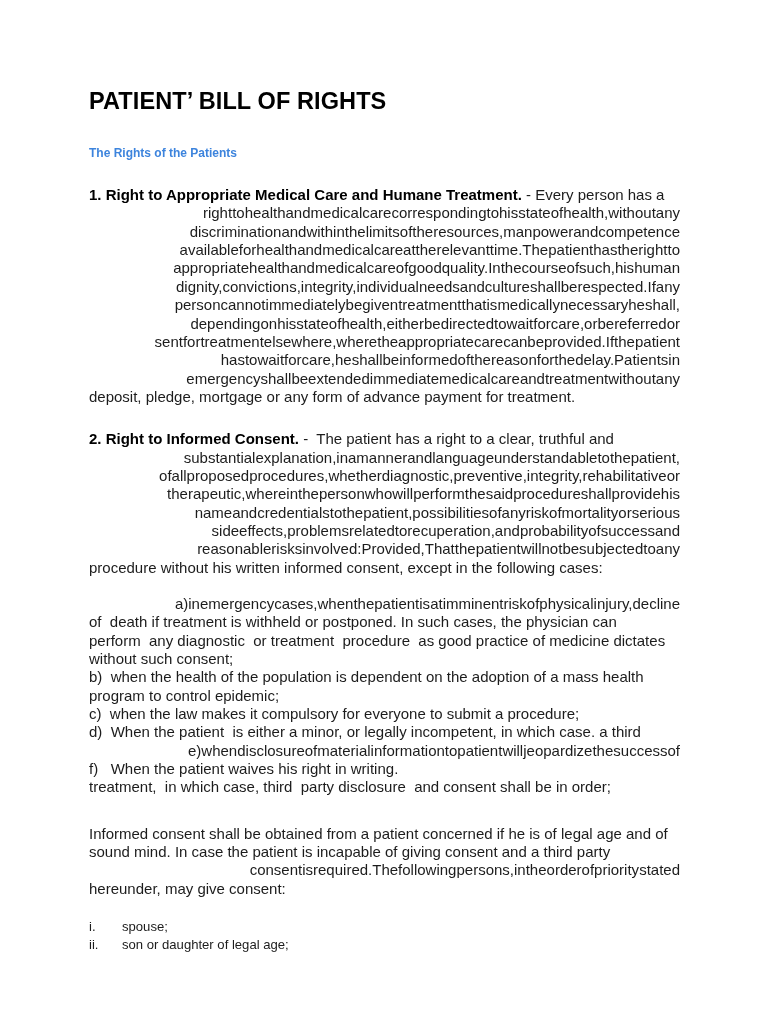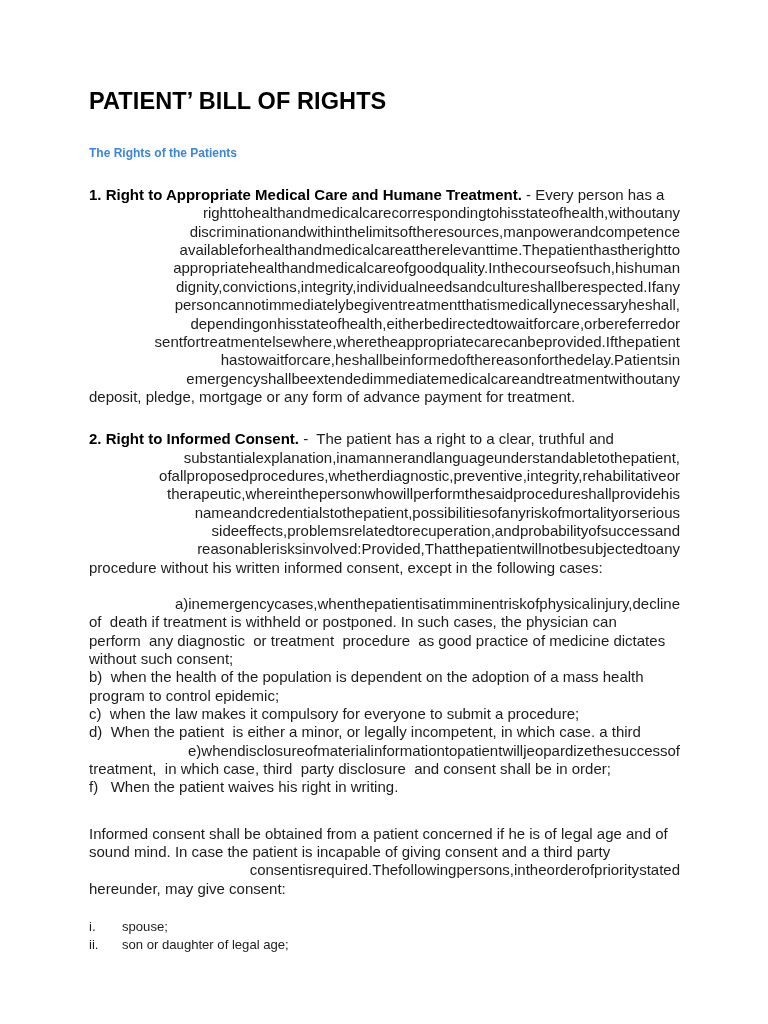--- a/index.html
+++ b/index.html
@@ -133,22 +133,22 @@
     <div class="para-block cases">
       <div class="just-line"><span>a)</span><span>in</span><span>emergency</span><span>cases,</span><span>when</span><span>the</span><span>patient</span><span>is</span><span>at</span><span>imminent</span><span>risk</span><span>of</span><span>physical</span><span>injury,</span><span>decline</span></div>
       <div class="flow-line"><span>of  death if treatment is withheld or postponed. In such cases, the physician can</span></div>
       <div class="flow-line"><span>perform  any diagnostic  or treatment  procedure  as good practice of medicine dictates</span></div>
       <div class="flow-line"><span>without such consent;</span></div>
       <div class="flow-line"><span>b)  when the health of the population is dependent on the adoption of a mass health</span></div>
       <div class="flow-line"><span>program to control epidemic;</span></div>
       <div class="flow-line"><span>c)  when the law makes it compulsory for everyone to submit a procedure;</span></div>
       <div class="flow-line"><span>d)  When the patient  is either a minor, or legally incompetent, in which case. a third</span></div>
       <div class="just-line"><span>e)</span><span>when</span><span>disclosure</span><span>of</span><span>material</span><span>information</span><span>to</span><span>patient</span><span>will</span><span>jeopardize</span><span>the</span><span>success</span><span>of</span></div>
+      <div class="flow-line"><span>f)   When the patient waives his right in writing.</span></div>
       <div class="flow-line"><span>treatment,  in which case, third  party disclosure  and consent shall be in order;</span></div>
-      <div class="flow-line"><span>f)   When the patient waives his right in writing.</span></div>
     </div>
 
     <div class="para-block informed">
       <div class="flow-line"><span>Informed consent shall be obtained from a patient concerned if he is of legal age and of</span></div>
       <div class="flow-line"><span>sound mind. In case the patient is incapable of giving consent and a third party</span></div>
       <div class="just-line"><span>consent</span><span>is</span><span>required.</span><span>The</span><span>following</span><span>persons,</span><span>in</span><span>the</span><span>order</span><span>of</span><span>priority</span><span>stated</span></div>
       <div class="flow-line"><span>hereunder, may give consent:</span></div>
     </div>
 
     <div class="roman-list roman">

